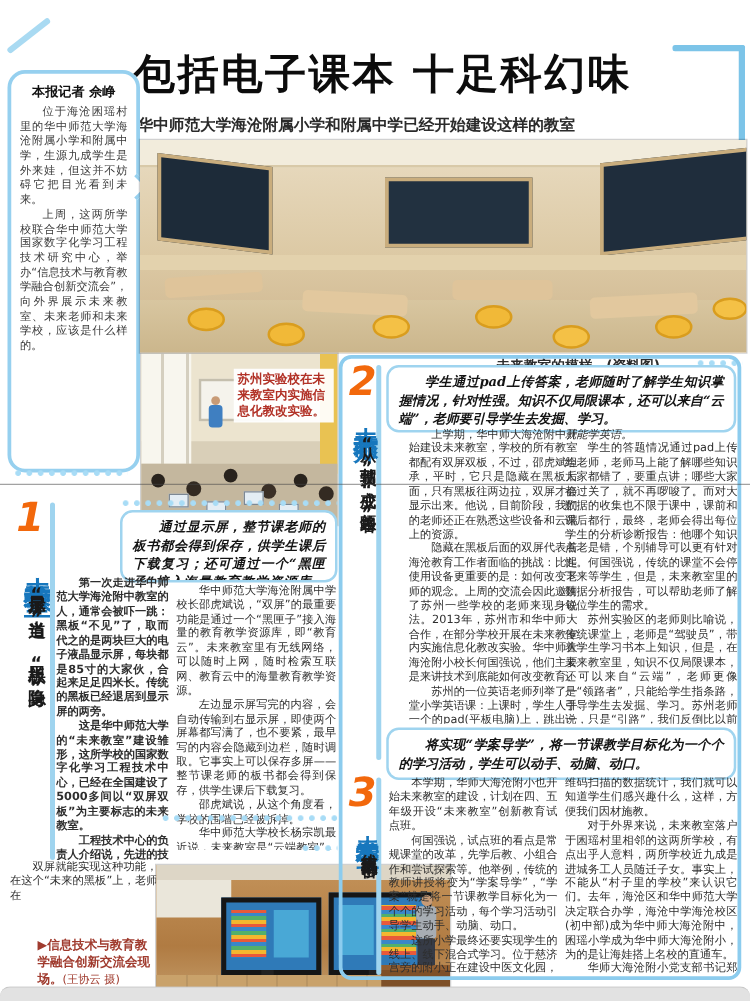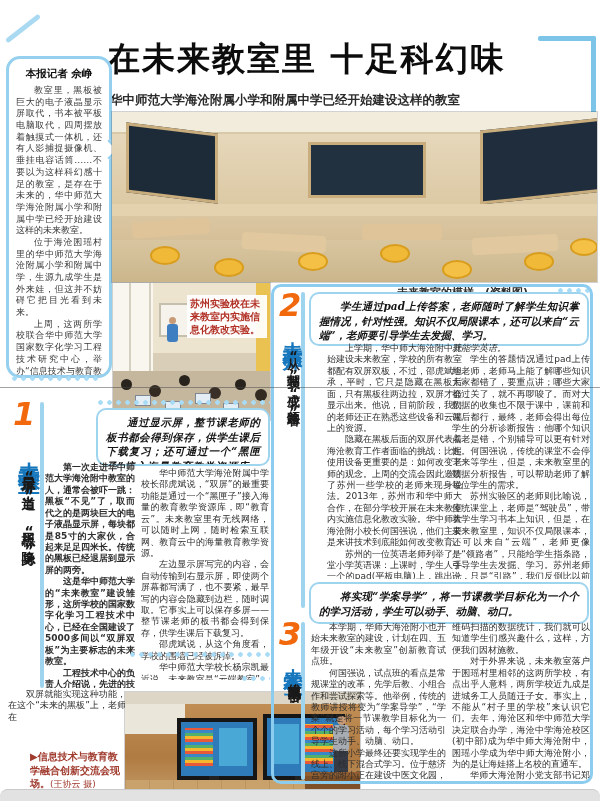--- a/index.html
+++ b/index.html
@@ -48,26 +48,25 @@
 </style>
 </head>
 <body>
 
 <div id="page">
 
   <div class="abs slash" style="left:2px;top:26px;"></div>
   <div class="abs cornerH" style="left:538px;top:36px;width:58px;"></div>
   <div class="abs cornerV" style="left:591px;top:36px;height:232px;"></div>
 
-  <div class="abs title" style="left:107px;top:42px;">在未来教室里 十足科幻味</div>
+  <div class="abs title" style="left:107px;top:42px;">包括电子课本 十足科幻味</div>
   <div class="abs subtitle" style="left:110px;top:92px;">华中师范大学海沧附属小学和附属中学已经开始建设这样的教室</div>
 
   <div class="abs bubble" style="left:6px;top:56px;width:86px;height:300px;">
     <p class="byline">本报记者 佘峥</p>
-    <p class="ip">教室里，黑板被巨大的电子液晶显示屏取代，书本被平板电脑取代，四周摆放着触摸式一体机，还有人影捕捉摄像机、垂挂电容话筒……不要以为这样科幻感十足的教室，是存在于未来的，华中师范大学海沧附属小学和附属中学已经开始建设这样的未来教室。</p>
     <p class="ip">位于海沧囷瑶村里的华中师范大学海沧附属小学和附属中学，生源九成学生是外来娃，但这并不妨碍它把目光看到未来。</p>
     <p class="ip">上周，这两所学校联合华中师范大学国家数字化学习工程技术研究中心，举办“信息技术与教育教学融合创新交流会”，向外界展示未来教室、未来老师和未来学校，应该是什么样的。</p>
   </div>
   <div class="abs pointer" style="left:102px;top:142px;"></div>
   <div class="abs dots" style="left:10px;top:374px;width:92px;"></div>
 
   <div class="abs photo" style="left:112px;top:112px;width:485px;height:170px;background:linear-gradient(180deg,#e9dcc2 0%,#dcc9a4 55%,#cdb48d 100%);">
     <div class="ph" style="left:0;top:0;width:485px;height:20px;background:#f2ecdc;border-bottom:2px solid #d8c9a8;"></div>
     <div class="ph" style="left:14px;top:16px;width:86px;height:64px;background:#1d2b39;border:3px solid #c9ad7d;transform:skewY(7deg);"></div>
     <div class="ph" style="left:196px;top:30px;width:112px;height:50px;background:#223140;border:3px solid #c9ad7d;"></div>

